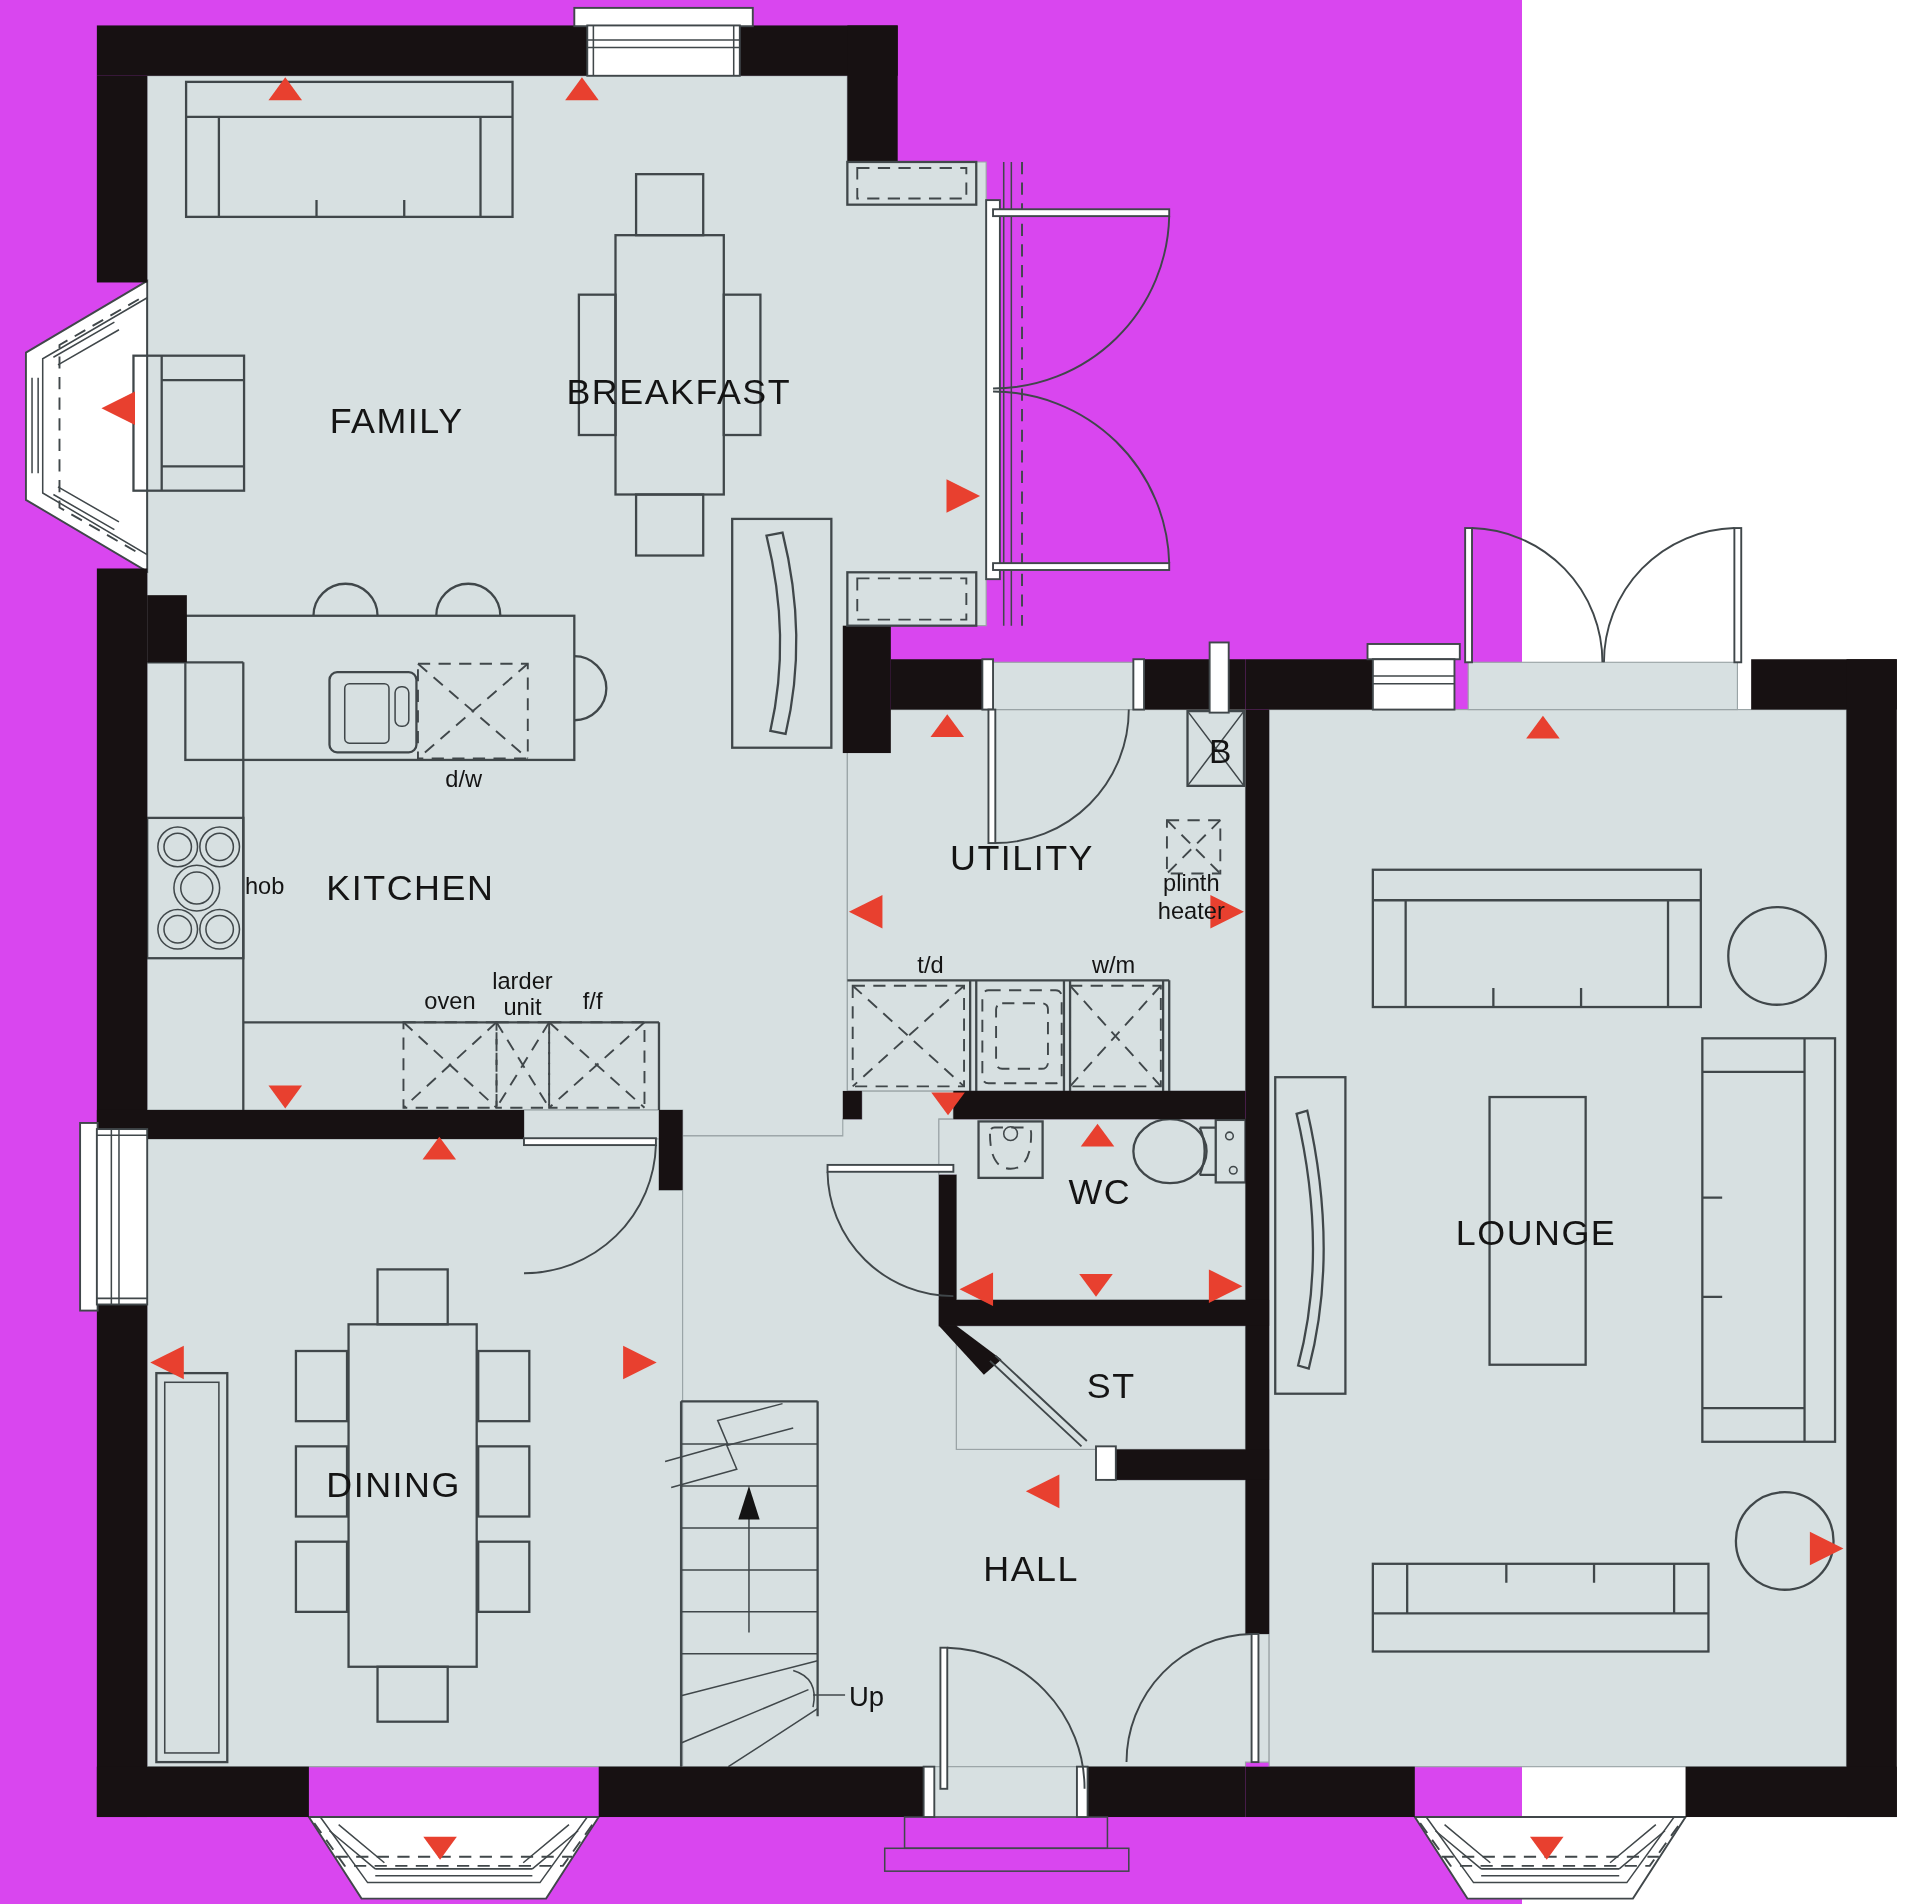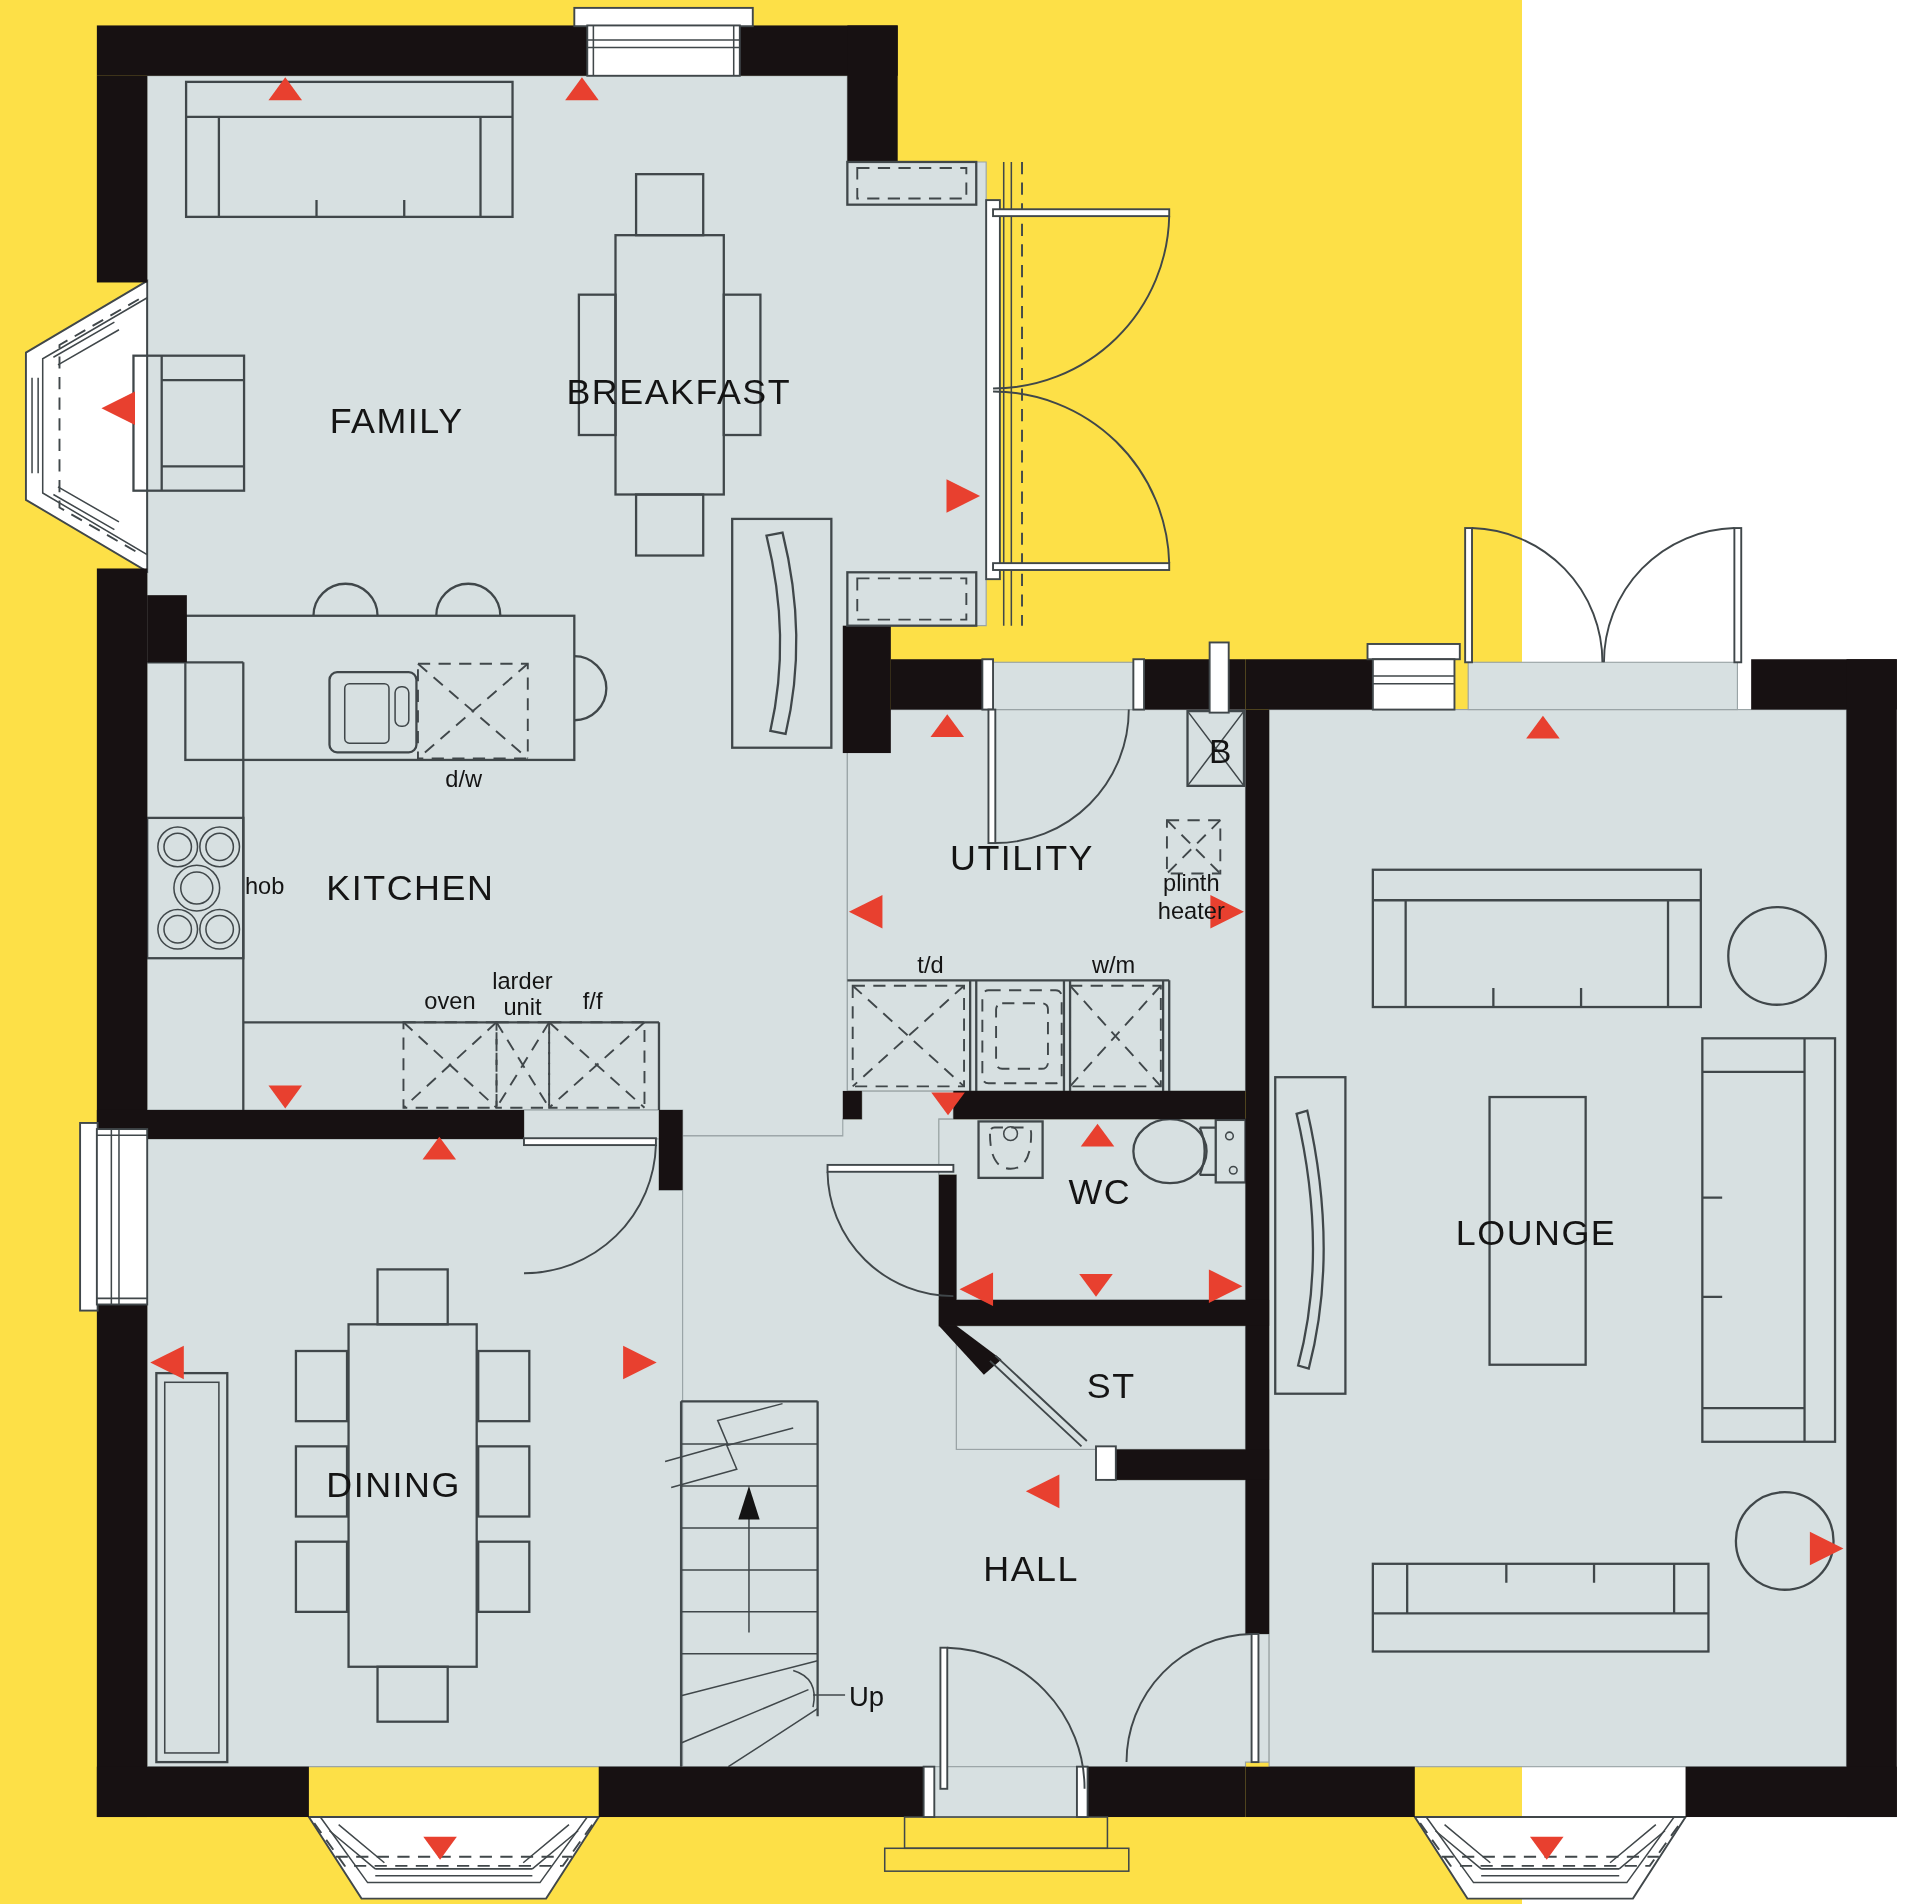--- a/index.html
+++ b/index.html
@@ -1,16 +1,16 @@
 <!DOCTYPE html>
 <html style="--floor: #d7e0e1; --wall: #171112; --marker: #e8402f; --line: #40474a;font-size:12.2px"><head>
 <meta charset="utf-8">
 <style>
   html,body{margin:0;padding:0;background:#ffffff;}
-  .plan-wrap{width:1522px;height:1905px;background:#fde047;position:relative;}
+  .plan-wrap{width:1522px;height:1905px;background:#d946ef;position:relative;}
   svg{display:block;}
   .floor{fill:var(--floor);stroke:#9aa4a6;stroke-width:1.5;}
   .wall{fill:var(--wall);stroke:none;}
   .fur{fill:none;stroke:var(--line);stroke-width:3;}
   .furf{fill:var(--floor);stroke:var(--line);stroke-width:3;}
   .thin{fill:none;stroke:var(--line);stroke-width:2;}
   .dash{fill:none;stroke:var(--line);stroke-width:2.5;stroke-dasharray:16 11;}
   .dashf{fill:none;stroke:var(--line);stroke-width:2.5;stroke-dasharray:16 11;}
   .door{fill:none;stroke:var(--line);stroke-width:2.5;}
   .leaf{fill:#ffffff;stroke:var(--line);stroke-width:2.5;}

